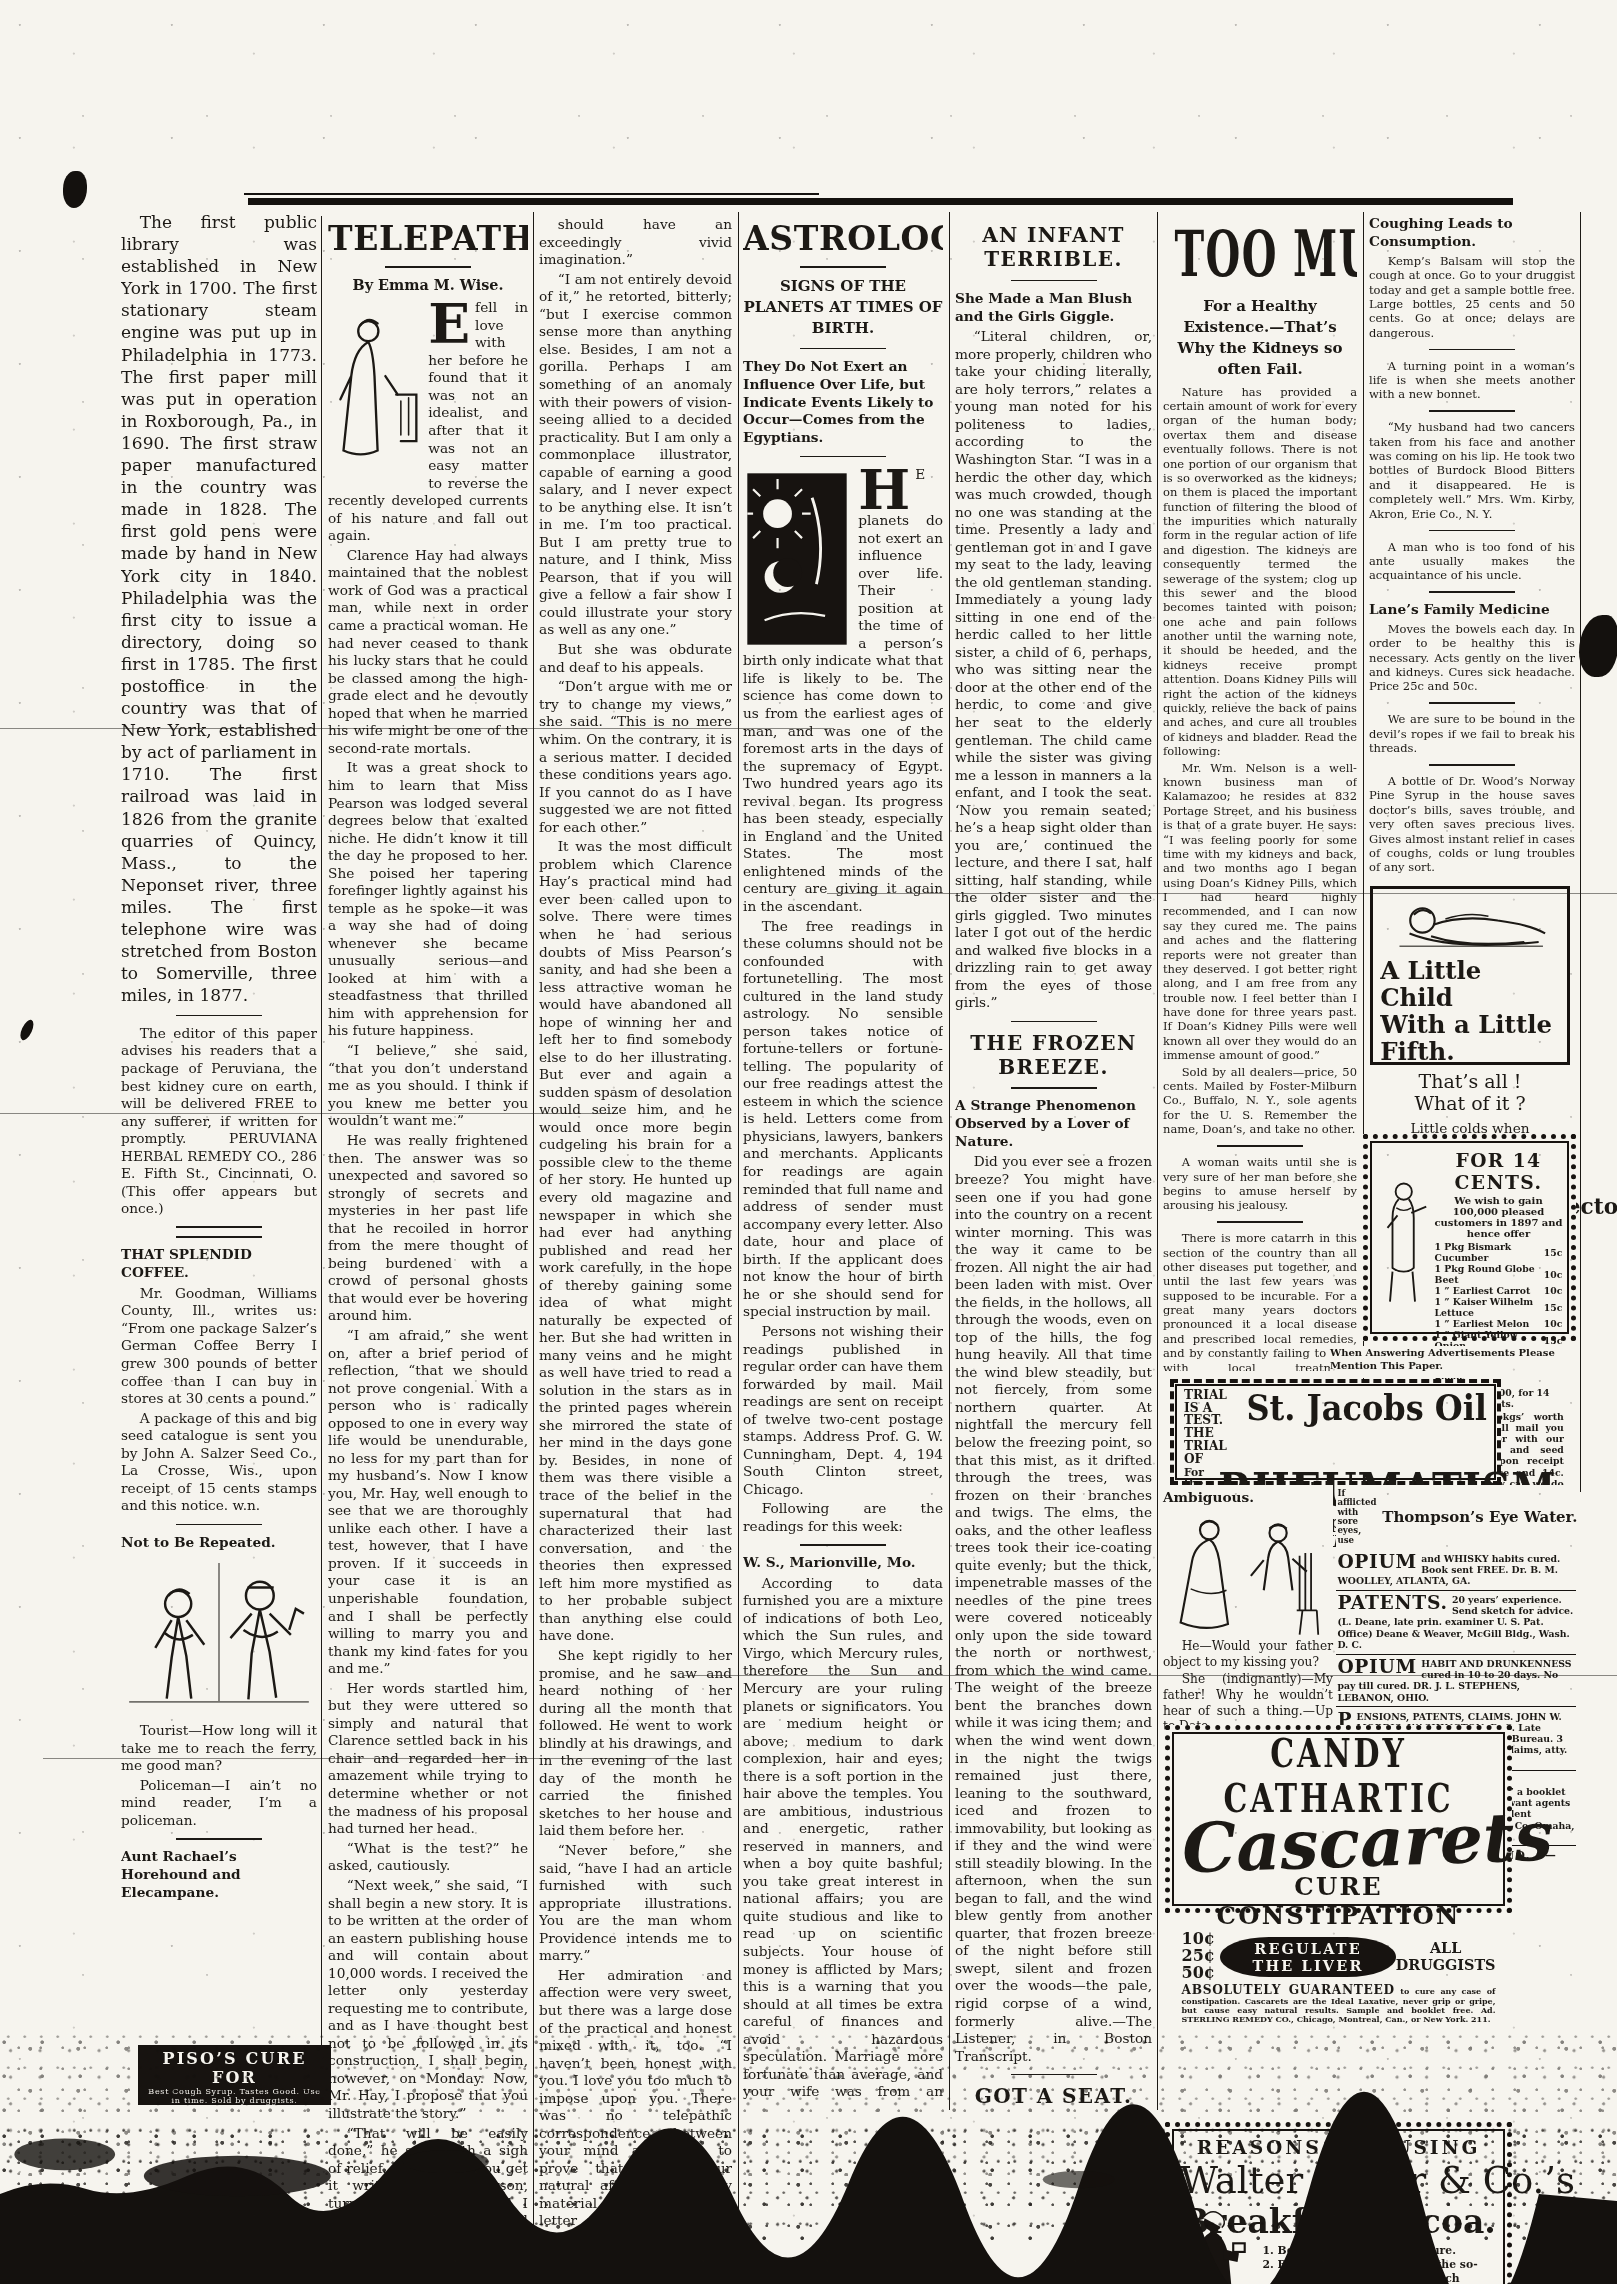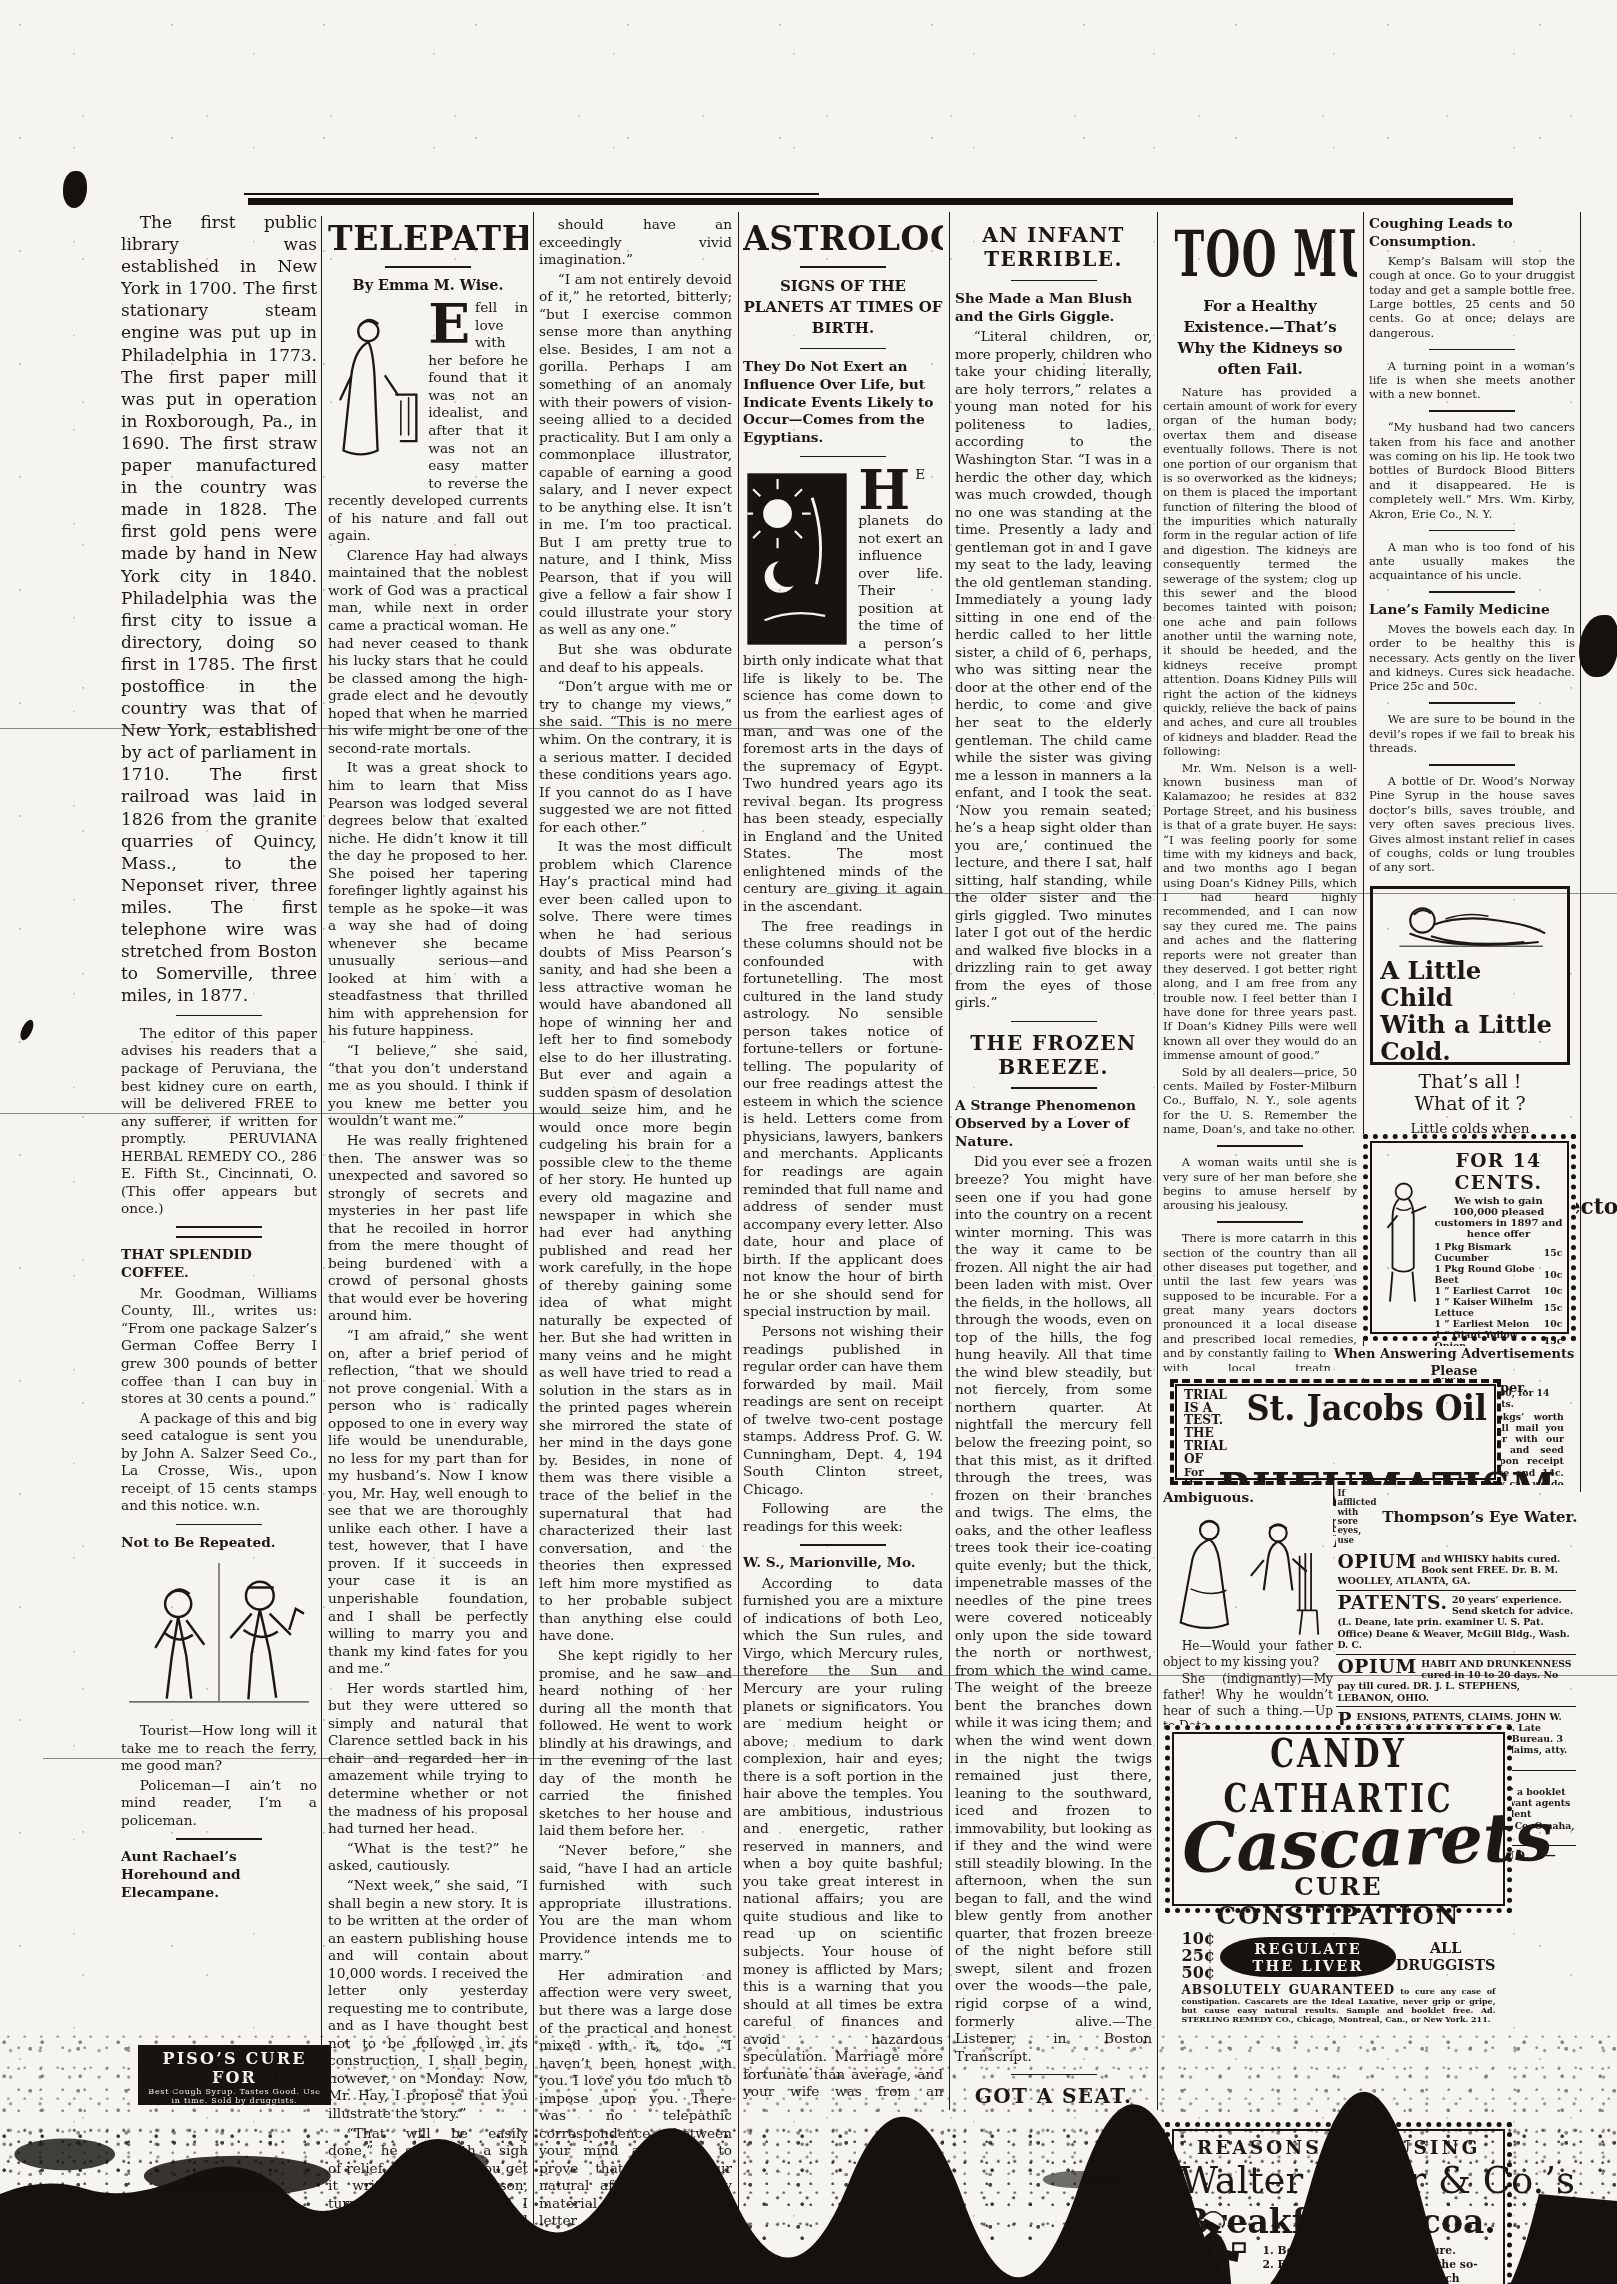--- a/index.html
+++ b/index.html
@@ -49,21 +49,21 @@
   .scallop{border:5px dotted #171310;outline:2.9px solid #171310;outline-offset:-9.3px;}
   .salz{padding:10px 7.2px 4.3px 7.2px;font-size:9.3px;}
   .salz .head{font-weight:bold;font-size:18.7px;text-align:center;letter-spacing:1.4px;}
   .salz .intro{font-weight:bold;font-size:10px;text-align:center;margin:2.2px 0;}
   .salz table{width:100%;border-collapse:collapse;font-weight:bold;font-size:9.3px;}
   .salz td{padding:0 1.4px;}
   .salz td:last-child{text-align:right;}
   .salz .worth{font-weight:bold;text-align:center;margin:2.2px 0;}
   .salz .body{text-align:justify;font-weight:bold;line-height:1.2;}
   .salz .sign{font-weight:bold;text-align:center;margin-top:2.2px;letter-spacing:0.7px;}
-  .mention{font-weight:bold;text-align:center;font-size:13px;line-height:1.3;}
+  .mention{font-weight:bold;font-size:10px;line-height:1.3;}
   .sj{border:4.3px dashed #171310;outline:2.2px solid #171310;outline-offset:-7.2px;padding:5.8px 10px;}
   .sj .r1{display:flex;align-items:flex-start;gap:10px;}
   .sj .small1{font-weight:bold;font-size:12.2px;line-height:1.05;}
   .sj .brand{font-weight:bold;font-size:32px;white-space:nowrap;transform:scaleY(1.1);}
   .sj .r2{display:flex;align-items:center;gap:7.2px;}
   .sj .cure{font-weight:bold;font-size:10.8px;line-height:1.05;}
   .sj .big{font-weight:bold;font-size:40px;letter-spacing:0.7px;transform:scaleY(1.15);white-space:nowrap;}
   .sj .tail{font-weight:bold;font-size:16px;text-align:center;}
   .sj .tail em{font-style:italic;}
   .casc{padding:7.2px 11.5px;text-align:center;position:relative;}
@@ -263,21 +263,21 @@
   <div class="adbox ayers" style="left:1370px;top:886px;width:200px;height:179px;">
     <div class="fig" style="width:165px;height:65px;margin:0 auto;">
         <svg viewBox="0 0 230 90" fill="none" stroke="#1c1915" stroke-width="3">
           <circle cx="48" cy="38" r="17"></circle>
           <path d="M36,30 q12,-12 24,-2 M63,44 q40,-14 90,-6 q46,6 66,18 M30,56 q60,24 180,12 M60,60 q50,16 130,8"></path>
           <path d="M80,36 q30,-10 60,-4" stroke-width="2"></path>
           <path d="M16,74 h200" stroke-width="2" opacity=".7"></path>
         </svg>
       </div>
     <div class="t1"><span>A Little Child</span><br>
-      <span>With a Little Cold.</span></div>
+      <span>With a Little Fifth.</span></div>
     <div class="q">That’s all !</div>
     <div class="q" style="margin-top:0;">What of it ?</div>
     <div class="b"><span>Little colds when neglected</span><br>
       <span>grow to large diseases and</span></div>
     <div class="brand">Ayer’s Cherry Pectoral</div>
     <div class="tail">CURES COLDS.</div>
   </div>
 
   <div class="adbox scallop salz" style="left:1363px;top:1134px;width:213px;height:207px;">
     <div class="fig" style="position:absolute;left:11.5px;top:29px;width:50px;height:151px;">

